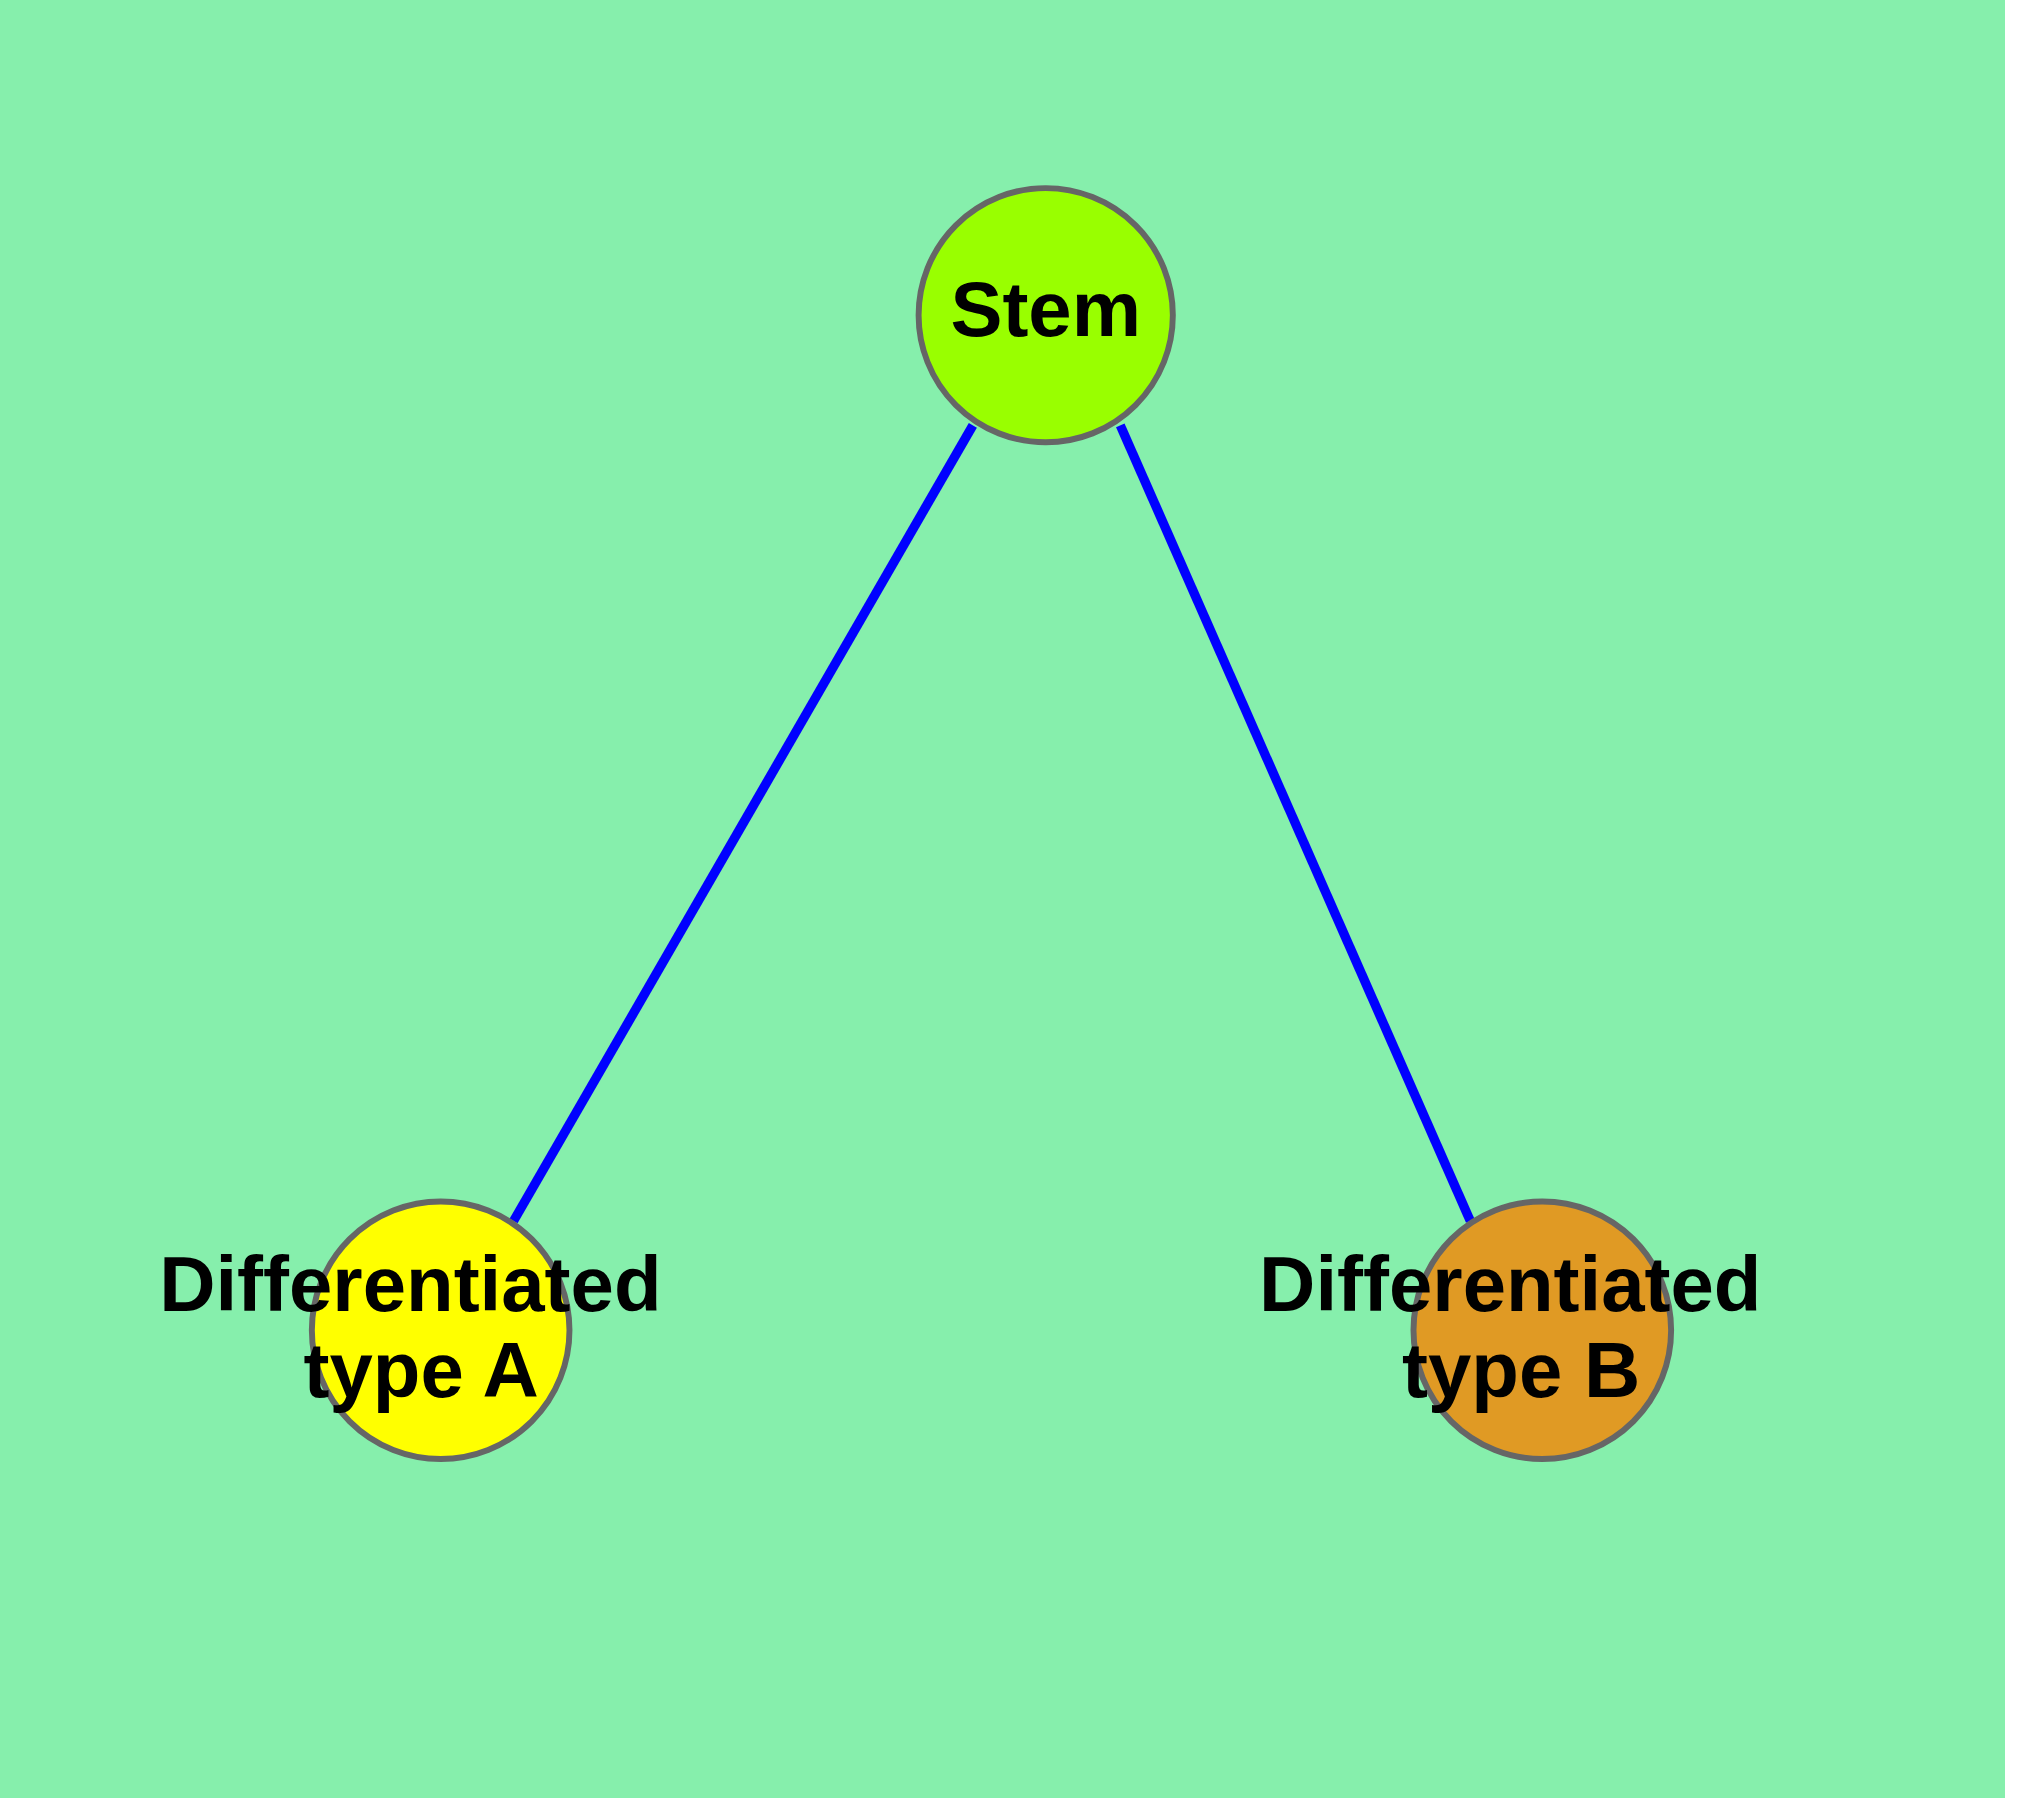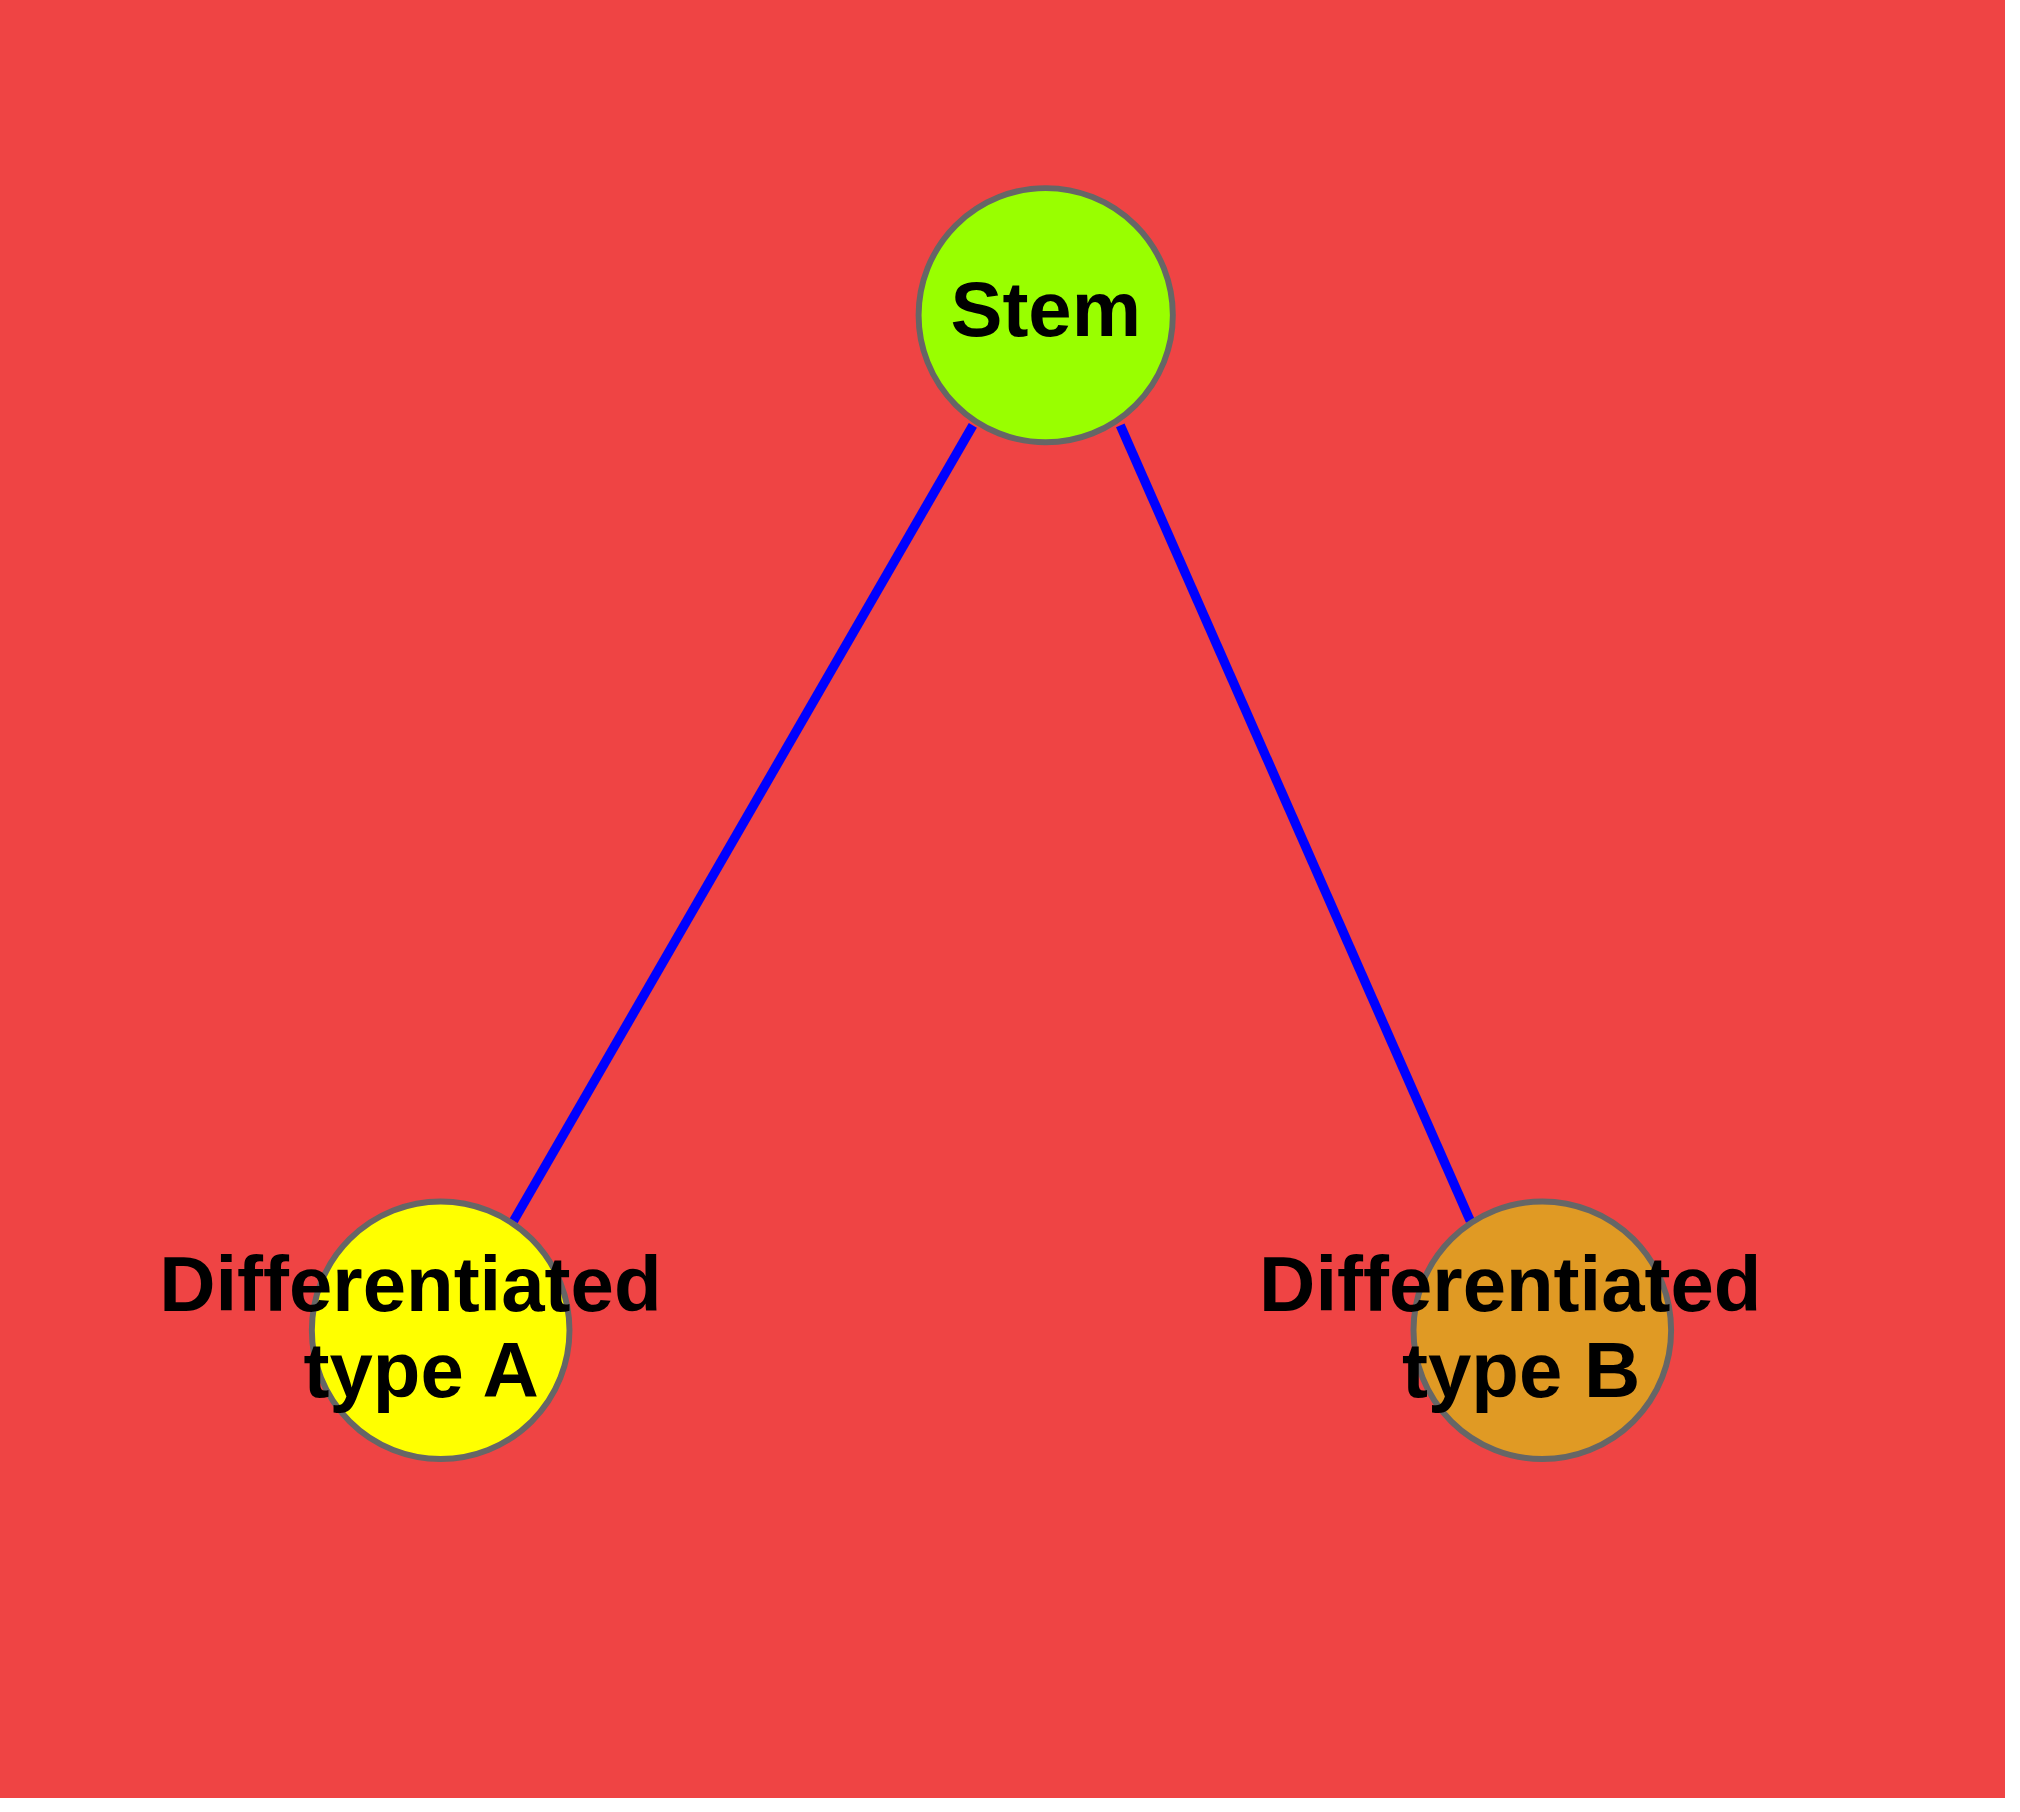--- a/index.html
+++ b/index.html
@@ -53,21 +53,21 @@
     font-size: 92px;
   }
   .label-multi {
     font-size: 92px;
   }
 </style>
 </head>
 <body>
 
 <div id="stage">
-  <div id="canvas" style="background: #ef4444; text-align: right;">
+  <div id="canvas" style="background: #86efac; text-align: right;">
     <svg id="graph-svg" viewBox="0 0 2366 2122" preserveAspectRatio="none">
 
       <g>
         <line class="edge-line" x1="1148" y1="502" x2="606" y2="1441" stroke="#0000ff"></line>
         <line class="edge-line" x1="1322" y1="502" x2="1735" y2="1441" stroke="#0000ff"></line>
       </g>
 
       <g>
 
         <g>

